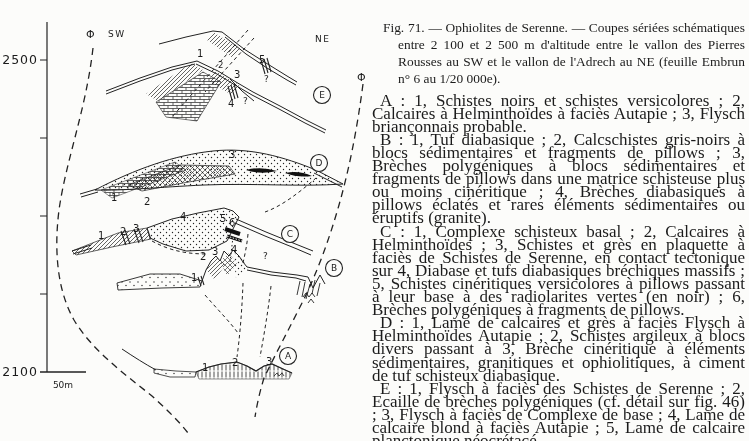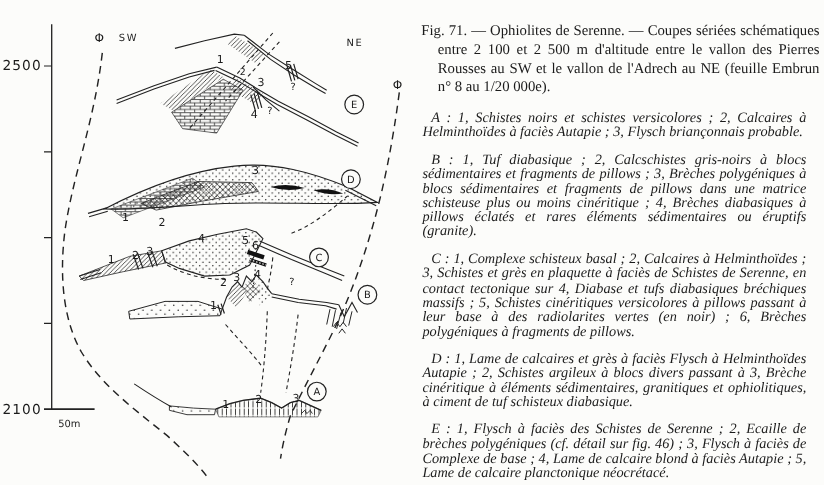--- a/index.html
+++ b/index.html
@@ -14,22 +14,22 @@
   .diagram-wrap{position:absolute;left:0;top:0;width:380px;height:441px;}
   .caption{
     position:absolute;left:372px;top:20px;width:373px;
   }
   .cap-title{
     font-size:13.4px;line-height:16.9px;
     margin:0 0 6px 11px;padding-left:15px;text-indent:-15px;
     text-align:justify;
   }
   .cap-para{
-    font-size:13px;line-height:13.1px;
-    margin:12px;text-indent:8px;text-align:justify;font-style:italic;
+    font-size:17px;line-height:13.1px;
+    margin:0;text-indent:8px;text-align:justify;
   }
   svg text{font-family:"DejaVu Sans", sans-serif;fill:#1b1b1b;}
 </style>
 </head>
 <body>
 
 <div class="page">
 
   <div class="diagram-wrap">
     <svg width="380" height="441" viewBox="0 0 380 441">
@@ -177,21 +177,21 @@
       </g>
       <text x="322" y="98.2" text-anchor="middle" font-size="9">E</text>
       <text x="319" y="166.2" text-anchor="middle" font-size="9">D</text>
       <text x="290" y="237.2" text-anchor="middle" font-size="9">C</text>
       <text x="334" y="271.2" text-anchor="middle" font-size="9">B</text>
       <text x="288" y="359.2" text-anchor="middle" font-size="9">A</text>
     </svg>
   </div>
 
   <div class="caption">
-    <p class="cap-title">Fig. 71. — Ophiolites de Serenne. — Coupes sériées schématiques entre 2 100 et 2 500 m d'altitude entre le vallon des Pierres Rousses au SW et le vallon de l'Adrech au NE (feuille Embrun n° 8 au 1/20 000e).</p>
+    <p class="cap-title">Fig. 71. — Ophiolites de Serenne. — Coupes sériées schématiques entre 2 100 et 2 500 m d'altitude entre le vallon des Pierres Rousses au SW et le vallon de l'Adrech au NE (feuille Embrun n° 6 au 1/20 000e).</p>
     <p class="cap-para">A : 1, Schistes noirs et schistes versicolores ; 2, Calcaires à Helminthoïdes à faciès Autapie ; 3, Flysch briançonnais probable.</p>
     <p class="cap-para">B : 1, Tuf diabasique ; 2, Calcschistes gris-noirs à blocs sédimentaires et fragments de pillows ; 3, Brèches polygéniques à blocs sédimentaires et fragments de pillows dans une matrice schisteuse plus ou moins cinéritique ; 4, Brèches diabasiques à pillows éclatés et rares éléments sédimentaires ou éruptifs (granite).</p>
     <p class="cap-para">C : 1, Complexe schisteux basal ; 2, Calcaires à Helminthoïdes ; 3, Schistes et grès en plaquette à faciès de Schistes de Serenne, en contact tectonique sur 4, Diabase et tufs diabasiques bréchiques massifs ; 5, Schistes cinéritiques versicolores à pillows passant à leur base à des radiolarites vertes (en noir) ; 6, Brèches polygéniques à fragments de pillows.</p>
     <p class="cap-para">D : 1, Lame de calcaires et grès à faciès Flysch à Helminthoïdes Autapie ; 2, Schistes argileux à blocs divers passant à 3, Brèche cinéritique à éléments sédimentaires, granitiques et ophiolitiques, à ciment de tuf schisteux diabasique.</p>
     <p class="cap-para">E : 1, Flysch à faciès des Schistes de Serenne ; 2, Ecaille de brèches polygéniques (cf. détail sur fig. 46) ; 3, Flysch à faciès de Complexe de base ; 4, Lame de calcaire blond à faciès Autapie ; 5, Lame de calcaire planctonique néocrétacé.</p>
   </div>
 
 </div>
 
 </body></html>

